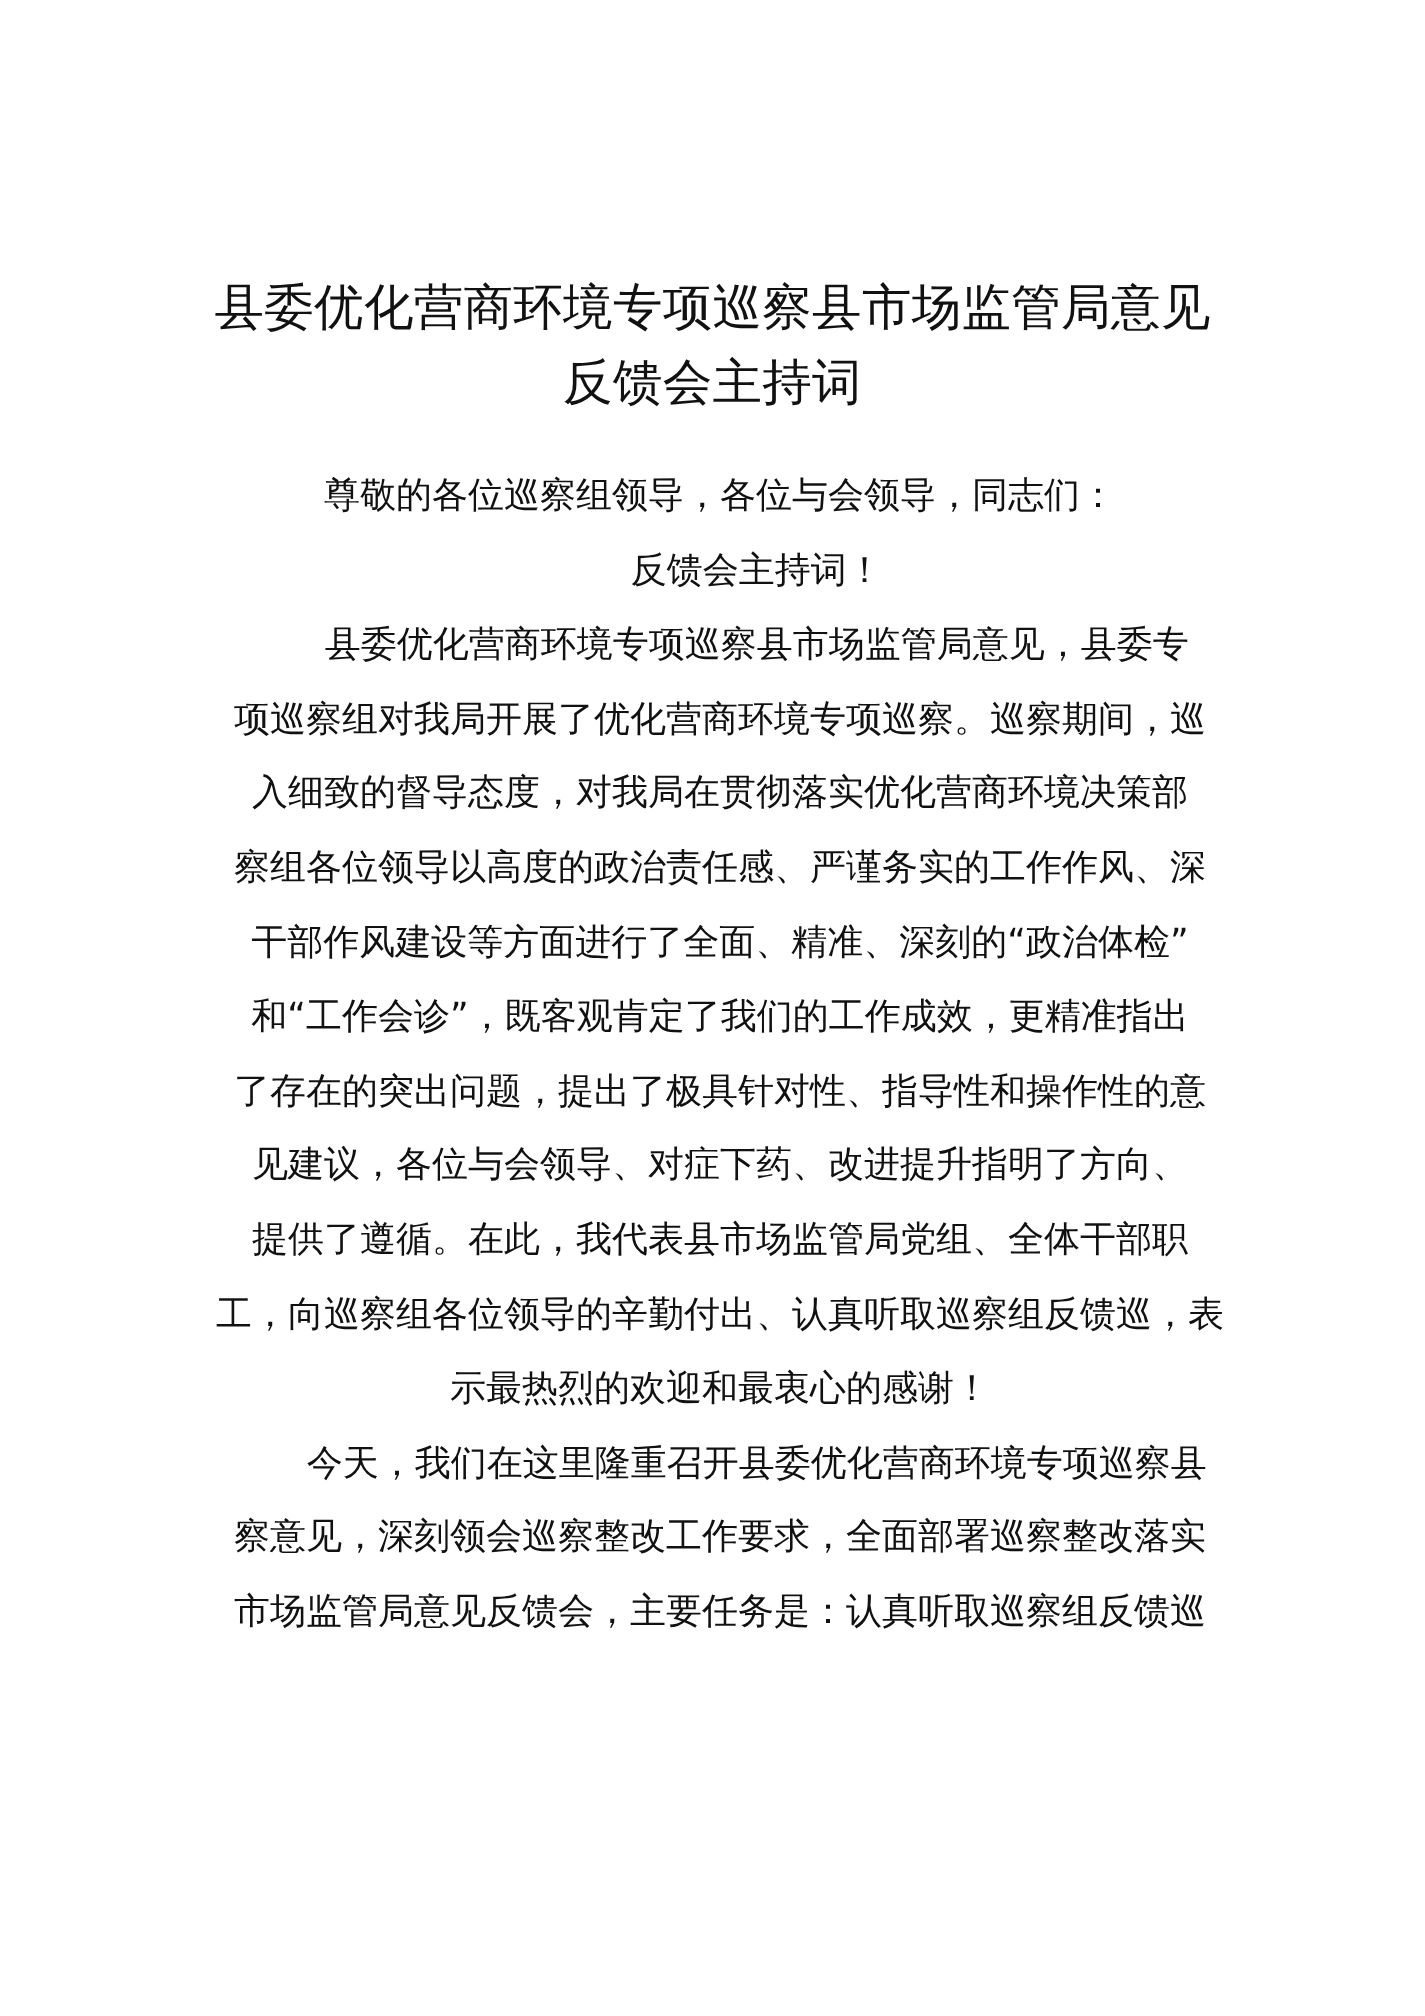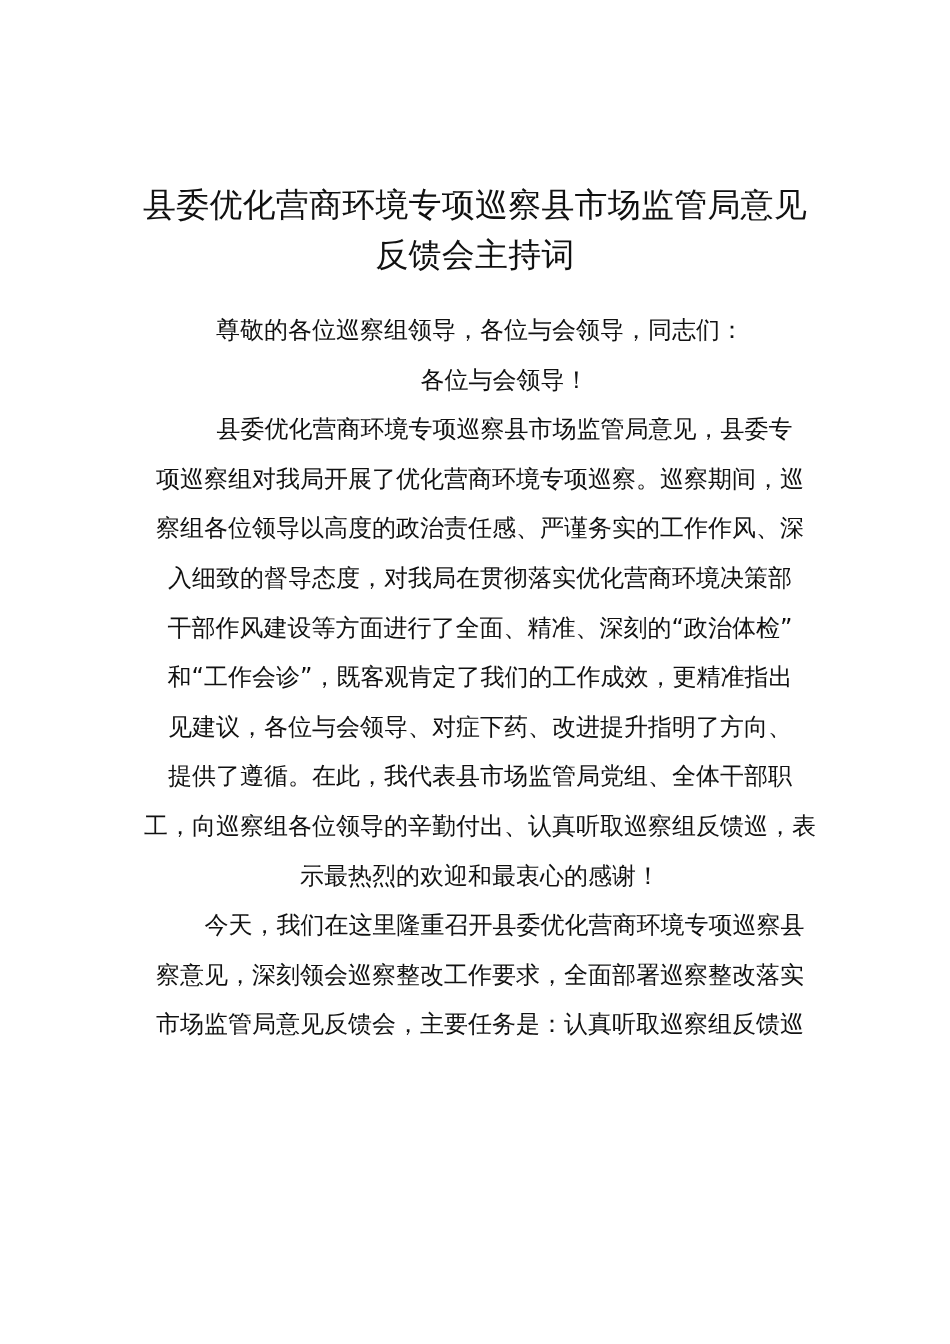--- a/index.html
+++ b/index.html
@@ -25,29 +25,30 @@
 <body>
 
 <div class="page">
   <div class="title">
     <div>县委优化营商环境专项巡察县市场监管局意见</div>
     <div>反馈会主持词</div>
   </div>
 
   <div class="body">
     <div class="line">尊敬的各位巡察组领导，各位与会领导，同志们：</div>
-    <div class="line indent">各位与会领导！</div>
+    <div class="line indent">反馈会主持词！</div>
 
     <div>
       <div class="line indent">县委优化营商环境专项巡察县市场监管局意见，县委专</div>
       <div class="line">项巡察组对我局开展了优化营商环境专项巡察。巡察期间，巡</div>
+      <div class="line">入细致的督导态度，对我局在贯彻落实优化营商环境决策部</div>
       <div class="line">察组各位领导以高度的政治责任感、严谨务实的工作作风、深</div>
-      <div class="line">入细致的督导态度，对我局在贯彻落实优化营商环境决策部</div>
       <div class="line">干部作风建设等方面进行了全面、精准、深刻的“政治体检”</div>
       <div class="line">和“工作会诊”，既客观肯定了我们的工作成效，更精准指出</div>
+      <div class="line">了存在的突出问题，提出了极具针对性、指导性和操作性的意</div>
       <div class="line">见建议，各位与会领导、对症下药、改进提升指明了方向、</div>
       <div class="line">提供了遵循。在此，我代表县市场监管局党组、全体干部职</div>
       <div class="line">工，向巡察组各位领导的辛勤付出、认真听取巡察组反馈巡，表</div>
       <div class="line">示最热烈的欢迎和最衷心的感谢！</div>
     </div>
 
     <div>
       <div class="line indent">今天，我们在这里隆重召开县委优化营商环境专项巡察县</div>
       <div class="line">察意见，深刻领会巡察整改工作要求，全面部署巡察整改落实</div>
       <div class="line">市场监管局意见反馈会，主要任务是：认真听取巡察组反馈巡</div>

